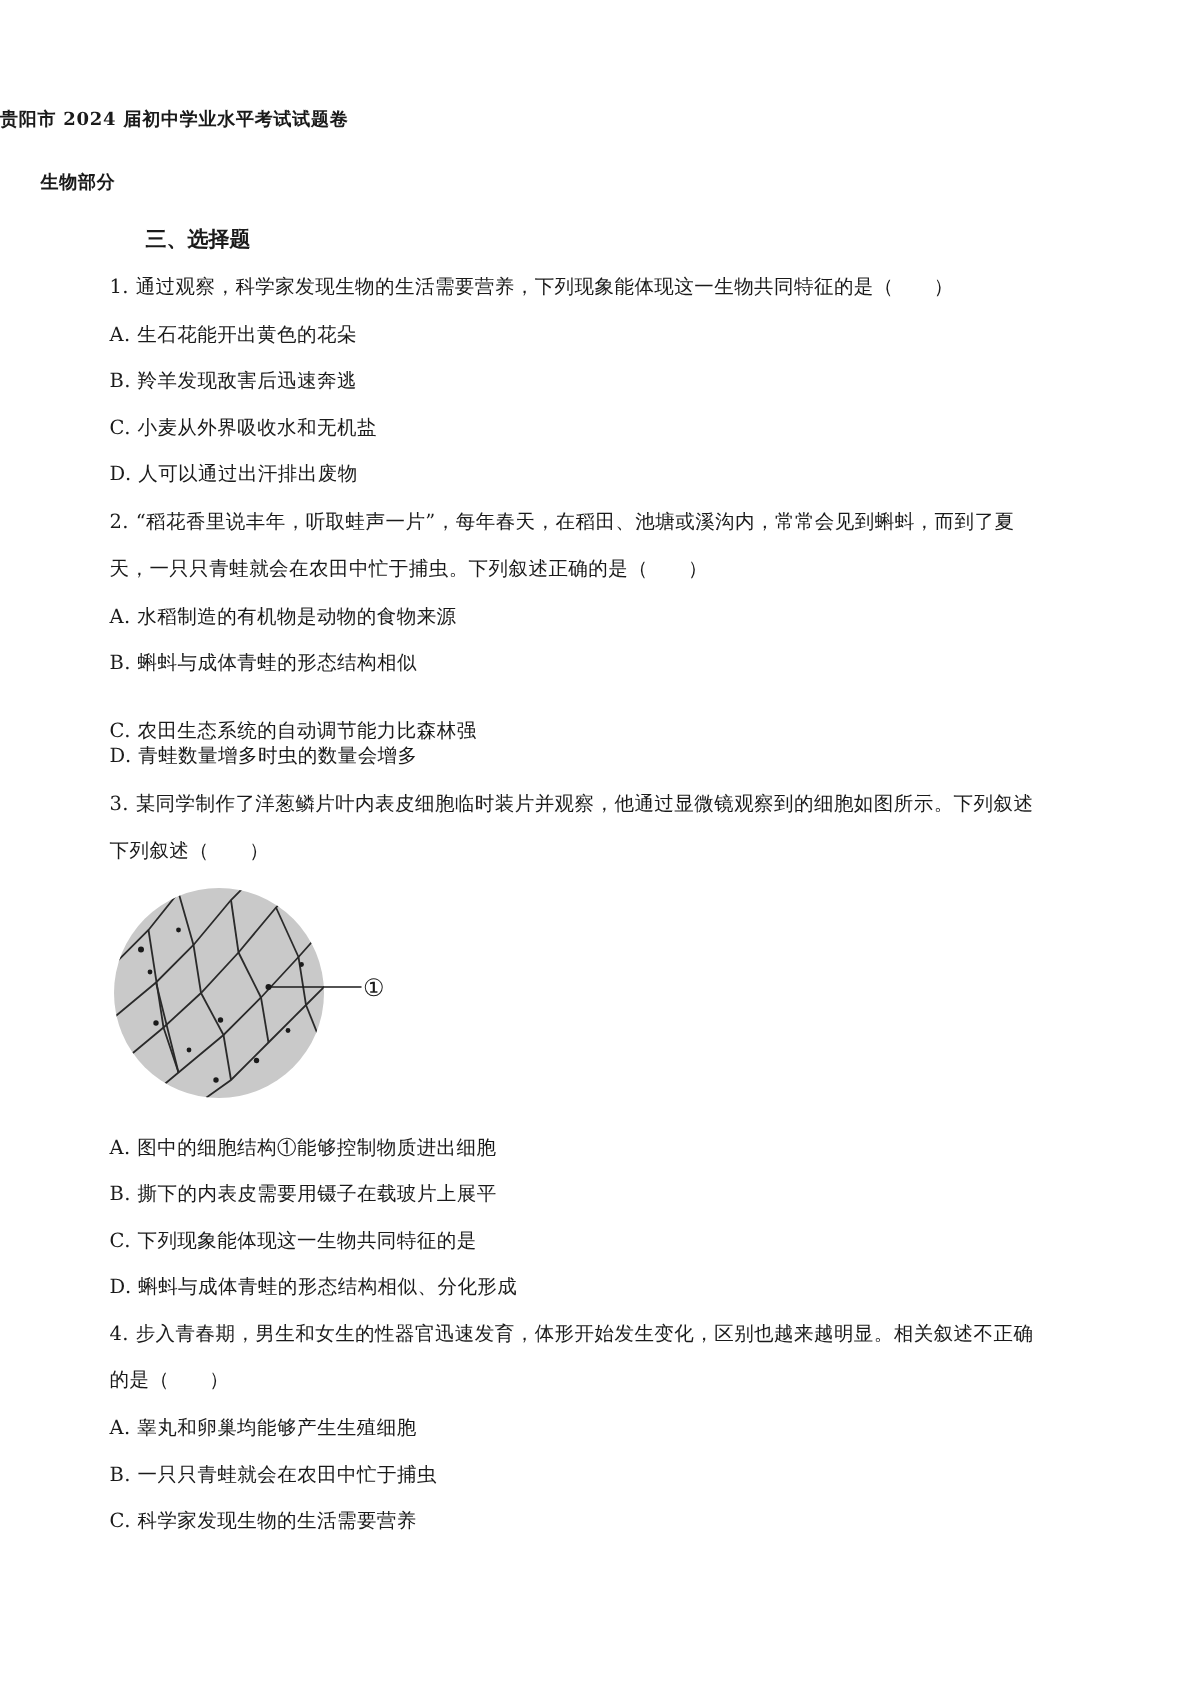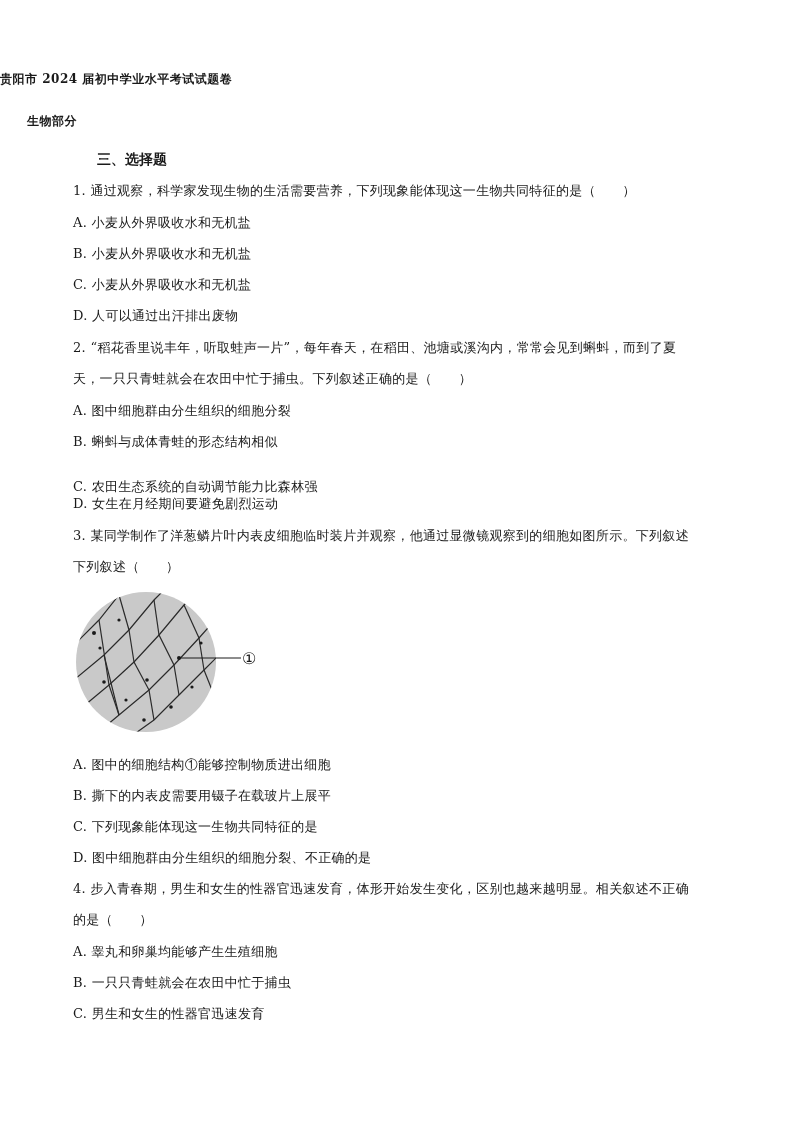--- a/index.html
+++ b/index.html
@@ -28,31 +28,31 @@
 </style>
 </head>
 <body>
 
 <div>
   <div class="title t1">贵阳市 2024 届初中学业水平考试试题卷</div>
   <div class="title t2">生物部分</div>
   <div class="section">三、选择题</div>
 
   <div class="line" style="top:182px">1. 通过观察，科学家发现生物的生活需要营养，下列现象能体现这一生物共同特征的是（　　）</div>
-  <div class="line" style="top:214px">A. 小麦从外界吸收水和无机盐</div>
-  <div class="line" style="top:245px">B. 小麦从外界吸收水和无机盐</div>
+  <div class="line" style="top:214px">A. 生石花能开出黄色的花朵</div>
+  <div class="line" style="top:245px">B. 羚羊发现敌害后迅速奔逃</div>
   <div class="line" style="top:276px">C. 小麦从外界吸收水和无机盐</div>
   <div class="line" style="top:307px">D. 人可以通过出汗排出废物</div>
 
   <div class="line" style="top:339px">2. “稻花香里说丰年，听取蛙声一片”，每年春天，在稻田、池塘或溪沟内，常常会见到蝌蚪，而到了夏</div>
   <div class="line" style="top:370px">天，一只只青蛙就会在农田中忙于捕虫。下列叙述正确的是（　　）</div>
-  <div class="line" style="top:402px">A. 图中细胞群由分生组织的细胞分裂</div>
+  <div class="line" style="top:402px">A. 水稻制造的有机物是动物的食物来源</div>
   <div class="line" style="top:433px">B. 蝌蚪与成体青蛙的形态结构相似</div>
   <div class="line" style="top:478px">C. 农田生态系统的自动调节能力比森林强</div>
-  <div class="line" style="top:495px">D. 女生在月经期间要避免剧烈运动</div>
+  <div class="line" style="top:495px">D. 青蛙数量增多时虫的数量会增多</div>
 
   <div class="line" style="top:527px">3. 某同学制作了洋葱鳞片叶内表皮细胞临时装片并观察，他通过显微镜观察到的细胞如图所示。下列叙述</div>
   <div class="line" style="top:558px">下列叙述（　　）</div>
 
   <div class="figure">
     <svg width="190" height="148" viewBox="0 0 190 148">
       <defs>
         <clipPath id="circ">
             <circle cx="72" cy="72" r="70"></circle>
           </clipPath>
@@ -94,20 +94,20 @@
         <circle cx="118" cy="97" r="1.6"></circle>
       </g>
       <line x1="105" y1="68" x2="167" y2="68" stroke="#1a1a1a" stroke-width="1"></line>
       <text x="168" y="74" font-size="16" font-family="DejaVu Serif, serif" fill="#1a1a1a">①</text>
     </svg>
   </div>
 
   <div class="line" style="top:756px">A. 图中的细胞结构①能够控制物质进出细胞</div>
   <div class="line" style="top:787px">B. 撕下的内表皮需要用镊子在载玻片上展平</div>
   <div class="line" style="top:818px">C. 下列现象能体现这一生物共同特征的是</div>
-  <div class="line" style="top:849px">D. 图中细胞群由分生组织的细胞分裂、不正确的是</div>
+  <div class="line" style="top:849px">D. 蝌蚪与成体青蛙的形态结构相似、分化形成</div>
 
   <div class="line" style="top:880px">4. 步入青春期，男生和女生的性器官迅速发育，体形开始发生变化，区别也越来越明显。相关叙述不正确</div>
   <div class="line" style="top:911px">的是（　　）</div>
   <div class="line" style="top:943px">A. 睾丸和卵巢均能够产生生殖细胞</div>
   <div class="line" style="top:974px">B. 一只只青蛙就会在农田中忙于捕虫</div>
-  <div class="line" style="top:1005px">C. 男生和女生的性器官迅速发育</div>
+  <div class="line" style="top:1005px">C. 科学家发现生物的生活需要营养</div>
 </div>
 
 </body></html>

